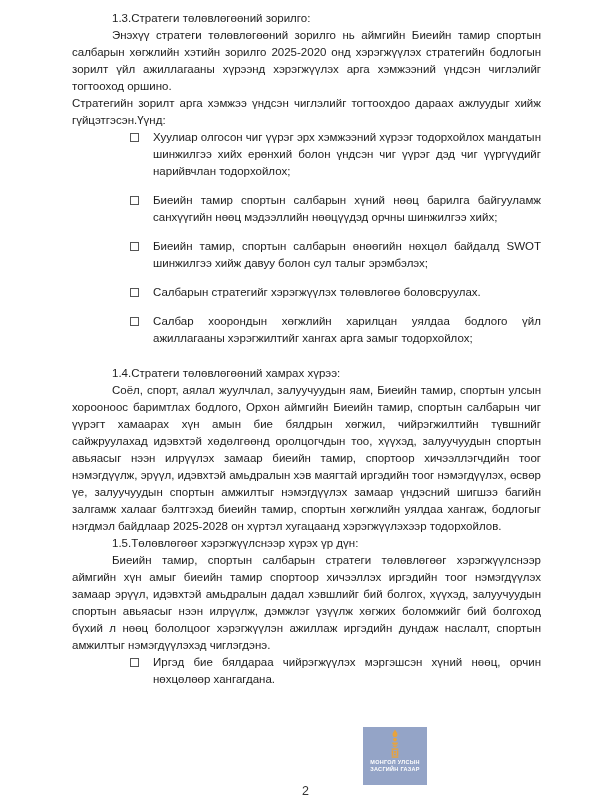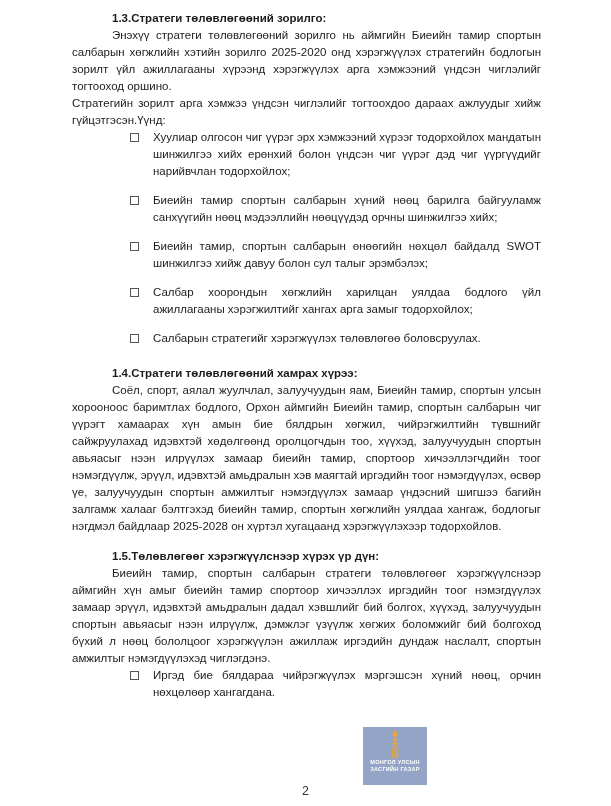--- a/index.html
+++ b/index.html
@@ -11,27 +11,27 @@
     font-family:"Liberation Sans","DejaVu Sans",sans-serif;
     font-size:11.5px;line-height:17px;
     color:#1c1c1c;
     overflow:hidden;
     box-shadow:0 0 4px rgba(0,0,0,.25);
   }
   .content{
     position:absolute;left:72px;right:70px;top:10px;
     text-align:justify;
   }
-  .heading{text-indent:40px;margin:0;font-weight:bold;}
+  .heading{text-indent:40px;margin:0;font-weight:normal;}
   .para{margin:0;text-indent:40px;}
   .para.no-indent{text-indent:0;}
   .gap-blank{}
   .gap-list{margin-top:13px;}
   .gap-sec{margin-top:18px;}
-  .gap-sec-sm{margin-top:13px;}
+  .gap-sec-sm{}
   .gap-tight{margin-top:4px;}
   .blist{margin:0;padding:0;list-style:none;}
   .blist .item{display:flex;margin-left:58px;justify-content:center;}
   .blist.spaced .item:not(:last-child){margin-bottom:12px;}
   .blist.tight .item:not(:last-child){margin-bottom:2px;}
   .bullet-box{
     flex:0 0 auto;
     width:7px;height:7px;
     border:1px solid #555;
     margin:4px 14px 0 0;
@@ -75,25 +75,25 @@
       <div class="item">
         <span class="bullet-box"></span>
         <span class="txt">Биеийн тамир спортын салбарын хүний нөөц барилга байгууламж санхүүгийн нөөц мэдээллийн нөөцүүдэд орчны шинжилгээ хийх;</span>
       </div>
       <div class="item">
         <span class="bullet-box"></span>
         <span class="txt">Биеийн тамир, спортын салбарын өнөөгийн нөхцөл байдалд SWOT шинжилгээ хийж давуу болон сул талыг эрэмбэлэх;</span>
       </div>
       <div class="item">
         <span class="bullet-box"></span>
-        <span class="txt">Салбар хоорондын хөгжлийн харилцан уялдаа бодлого үйл ажиллагааны хэрэгжилтийг хангах арга замыг тодорхойлох;</span>
+        <span class="txt">Салбарын стратегийг хэрэгжүүлэх төлөвлөгөө боловсруулах.</span>
       </div>
       <div class="item">
         <span class="bullet-box"></span>
-        <span class="txt">Салбарын стратегийг хэрэгжүүлэх төлөвлөгөө боловсруулах.</span>
+        <span class="txt">Салбар хоорондын хөгжлийн харилцан уялдаа бодлого үйл ажиллагааны хэрэгжилтийг хангах арга замыг тодорхойлох;</span>
       </div>
     </div>
 
     <p class="heading gap-sec">1.4.Стратеги төлөвлөгөөний хамрах хүрээ:</p>
     <p class="para">Соёл, спорт, аялал жуулчлал, залуучуудын яам, Биеийн тамир, спортын улсын хорооноос баримтлах бодлого, Орхон аймгийн Биеийн тамир, спортын салбарын чиг үүрэгт хамаарах хүн амын бие бялдрын хөгжил, чийрэгжилтийн түвшнийг сайжруулахад идэвхтэй хөдөлгөөнд оролцогчдын тоо, хүүхэд, залуучуудын спортын авьяасыг нээн илрүүлэх замаар биеийн тамир, спортоор хичээллэгчдийн тоог нэмэгдүүлж, эрүүл, идэвхтэй амьдралын хэв маягтай иргэдийн тоог нэмэгдүүлэх, өсвөр үе, залуучуудын спортын амжилтыг нэмэгдүүлэх замаар үндэсний шигшээ багийн залгамж халааг бэлтгэхэд биеийн тамир, спортын хөгжлийн уялдаа хангаж, бодлогыг нэгдмэл байдлаар 2025-2028 он хүртэл хугацаанд хэрэгжүүлэхээр тодорхойлов.</p>
 
     <p class="heading gap-sec-sm">1.5.Төлөвлөгөөг хэрэгжүүлснээр хүрэх үр дүн:</p>
     <p class="para">Биеийн тамир, спортын салбарын стратеги төлөвлөгөөг хэрэгжүүлснээр аймгийн хүн амыг биеийн тамир спортоор хичээллэх иргэдийн тоог нэмэгдүүлэх замаар эрүүл, идэвхтэй амьдралын дадал хэвшлийг бий болгох, хүүхэд, залуучуудын спортын авьяасыг нээн илрүүлж, дэмжлэг үзүүлж хөгжих боломжийг бий болгоход бүхий л нөөц бололцоог хэрэгжүүлэн ажиллаж иргэдийн дундаж наслалт, спортын амжилтыг нэмэгдүүлэхэд чиглэгдэнэ.</p>
 
     <div class="blist tight gap-tight">

